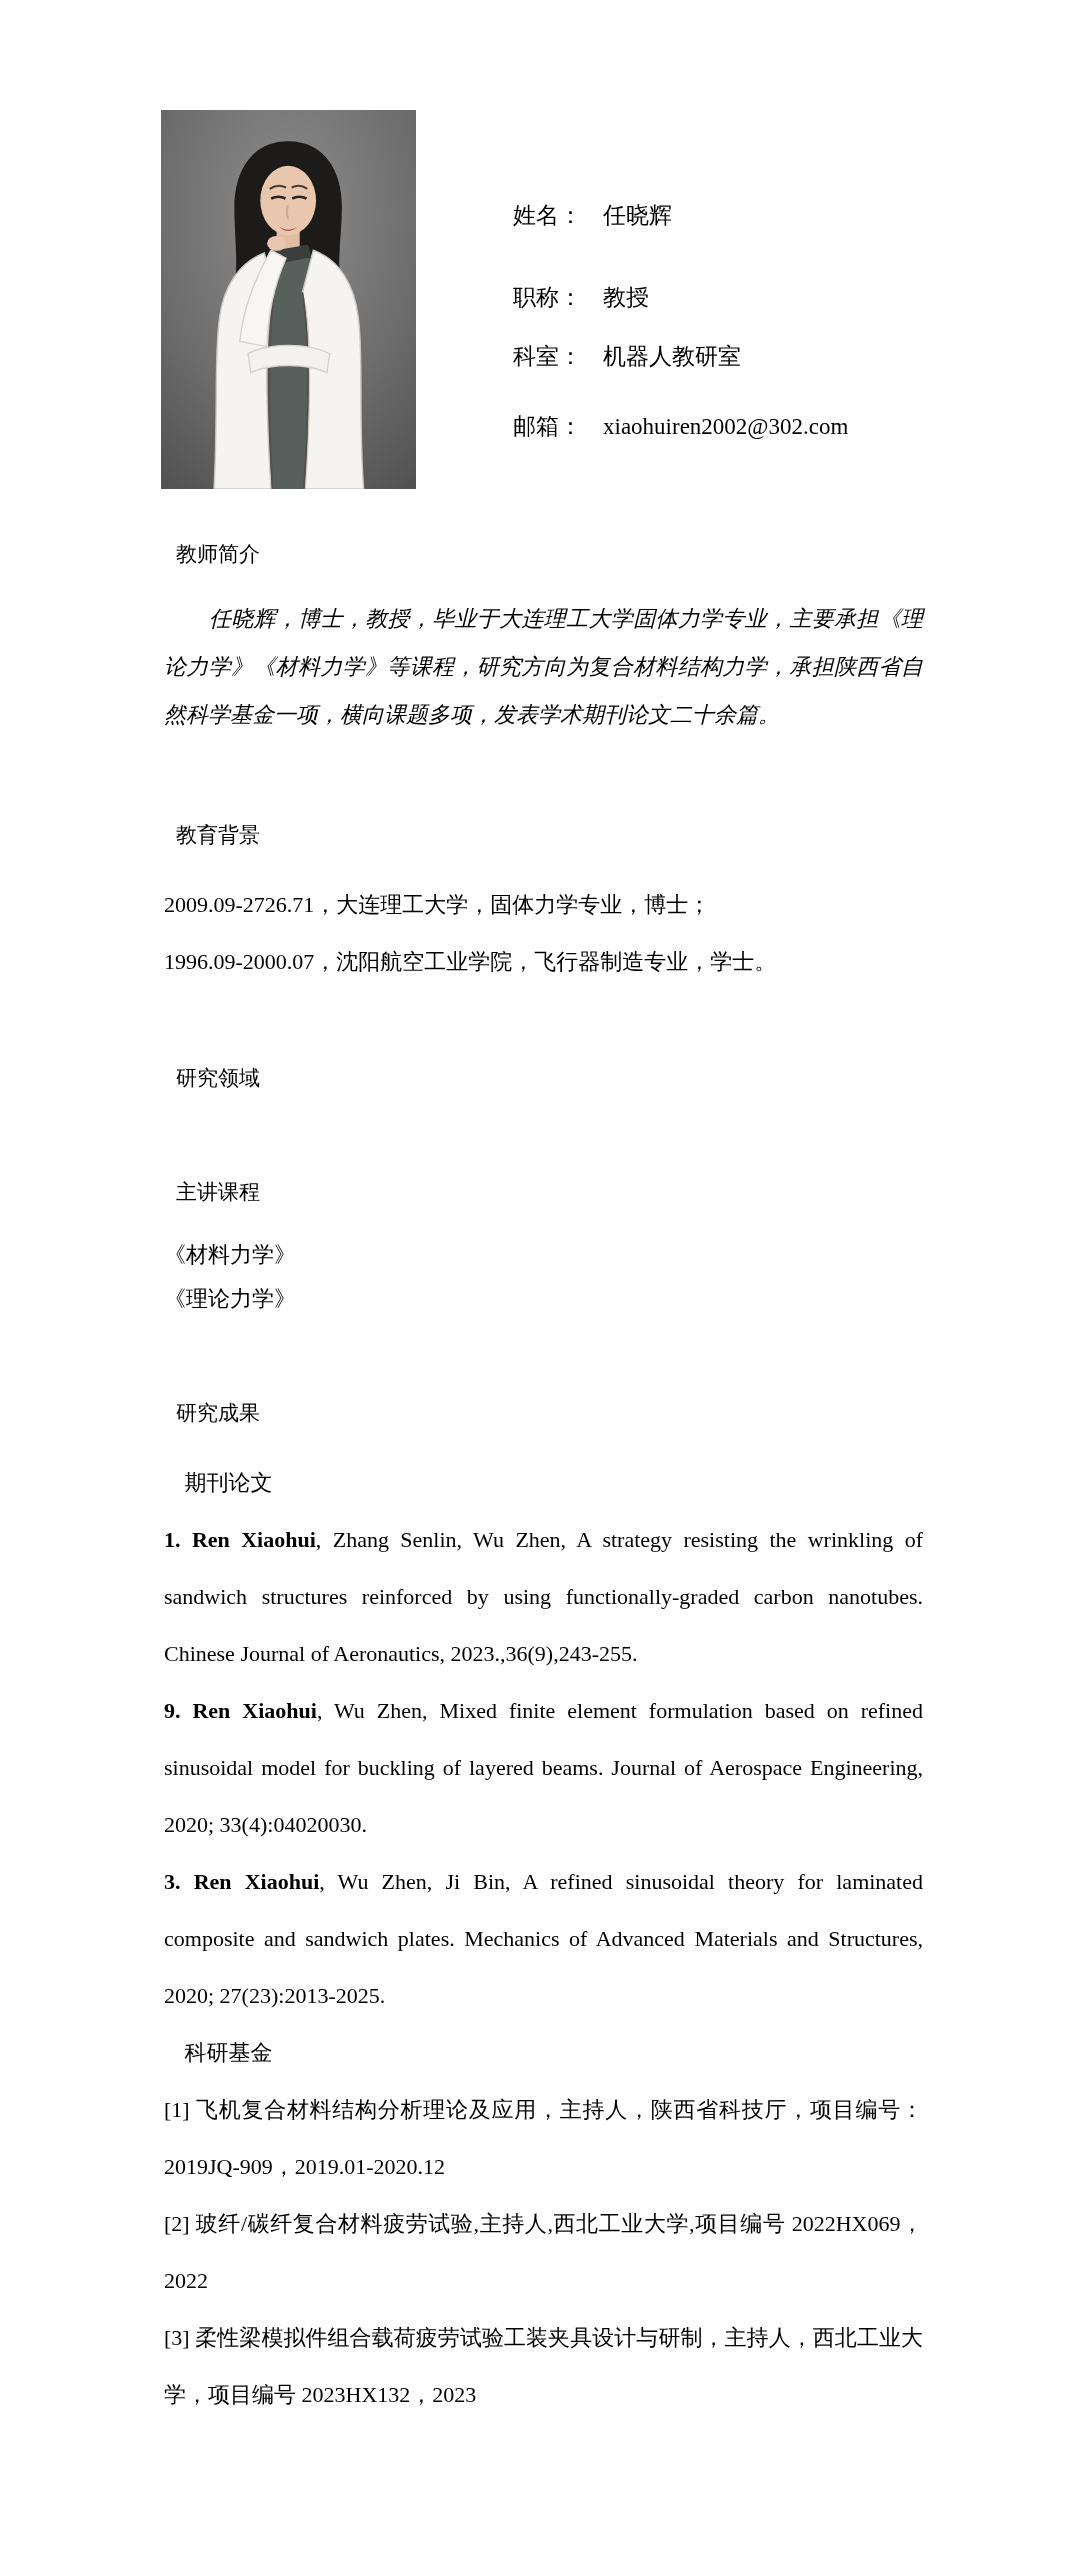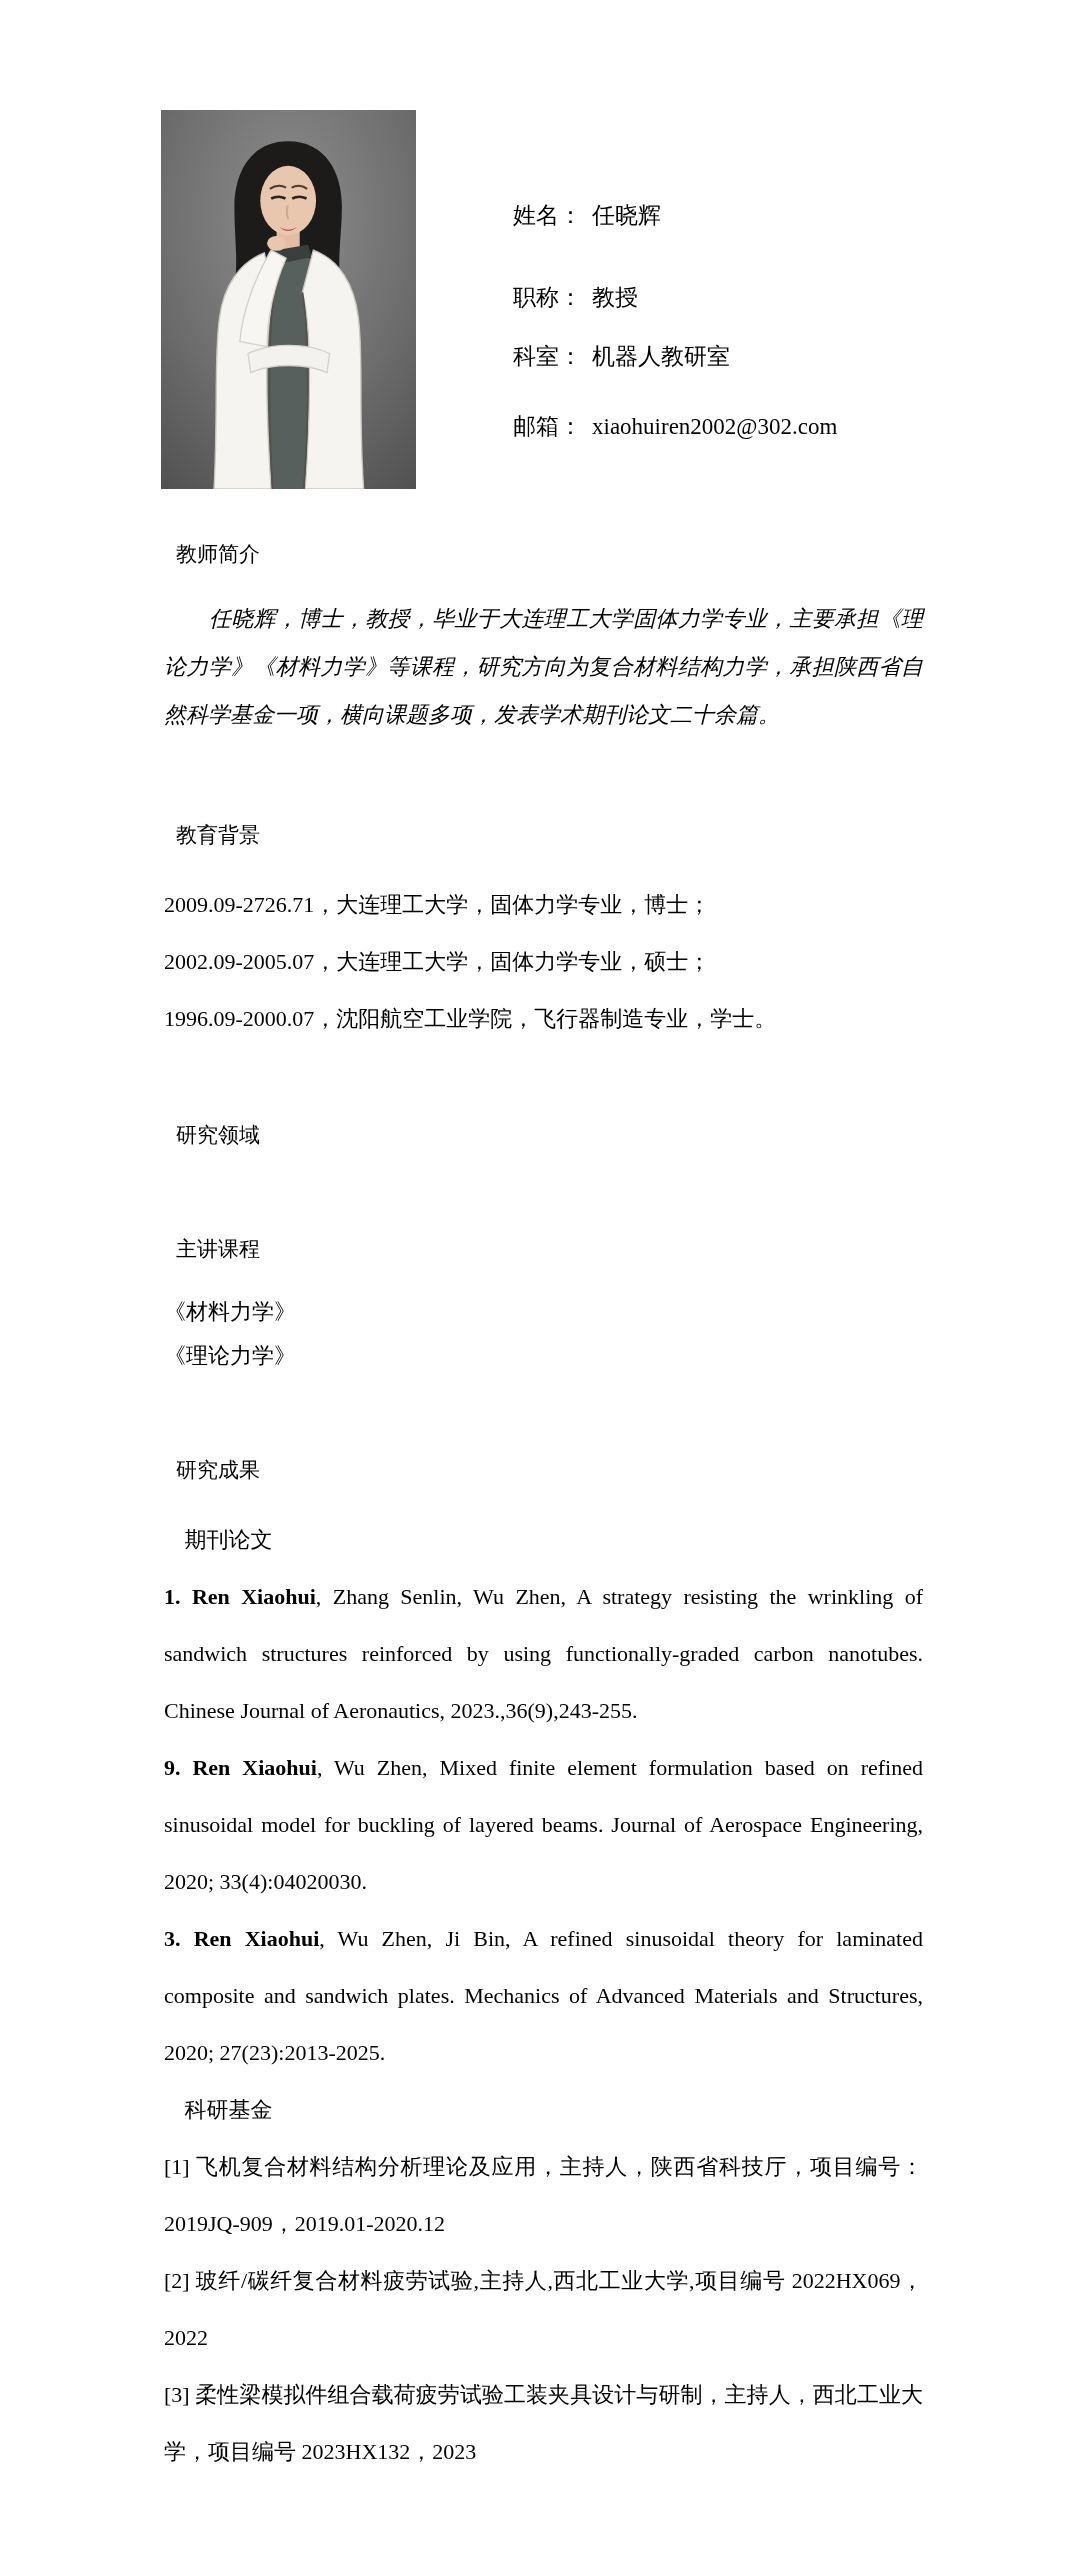--- a/index.html
+++ b/index.html
@@ -28,21 +28,21 @@
     position: absolute;
     left: 349px;
     font-size: 23px;
     line-height: 23px;
     white-space: nowrap;
   }
   .info-row.r1 { top: 94px; }
   .info-row.r2 { top: 176px; }
   .info-row.r3 { top: 235px; }
   .info-row.r4 { top: 305px; }
-  .info-row .val { margin-left: 10px; }
+  .info-row .val { margin-left: 21px; }
 
   
   .sec-heading {
     font-size: 21px;
     font-weight: normal;
     line-height: 57px;
     margin: 12px;
   }
   .mt-intro  { margin-top: 37px;  }
   .mt-edu    { margin-top: 68px; }
@@ -136,21 +136,20 @@
   </div>
 
   <div>
     <h2 class="sec-heading mt-intro">教师简介</h2>
     <p class="para intro-para">任晓辉，博士，教授，毕业于大连理工大学固体力学专业，主要承担《理论力学》《材料力学》等课程，研究方向为复合材料结构力学，承担陕西省自然科学基金一项，横向课题多项，发表学术期刊论文二十余篇。</p>
   </div>
 
   <div>
     <h2 class="sec-heading mt-edu">教育背景</h2>
     <p class="para">2009.09-2726.71，大连理工大学，固体力学专业，博士；</p>
-    <p class="para">2002.09-2005.07，大连理工大学，固体力学专业，硕士；</p>
     <p class="para">1996.09-2000.07，沈阳航空工业学院，飞行器制造专业，学士。</p>
   </div>
 
   <div>
     <h2 class="sec-heading mt-area">研究领域</h2>
   </div>
 
   <div>
     <h2 class="sec-heading mt-course">主讲课程</h2>
     <p class="para course-para">《材料力学》</p>

